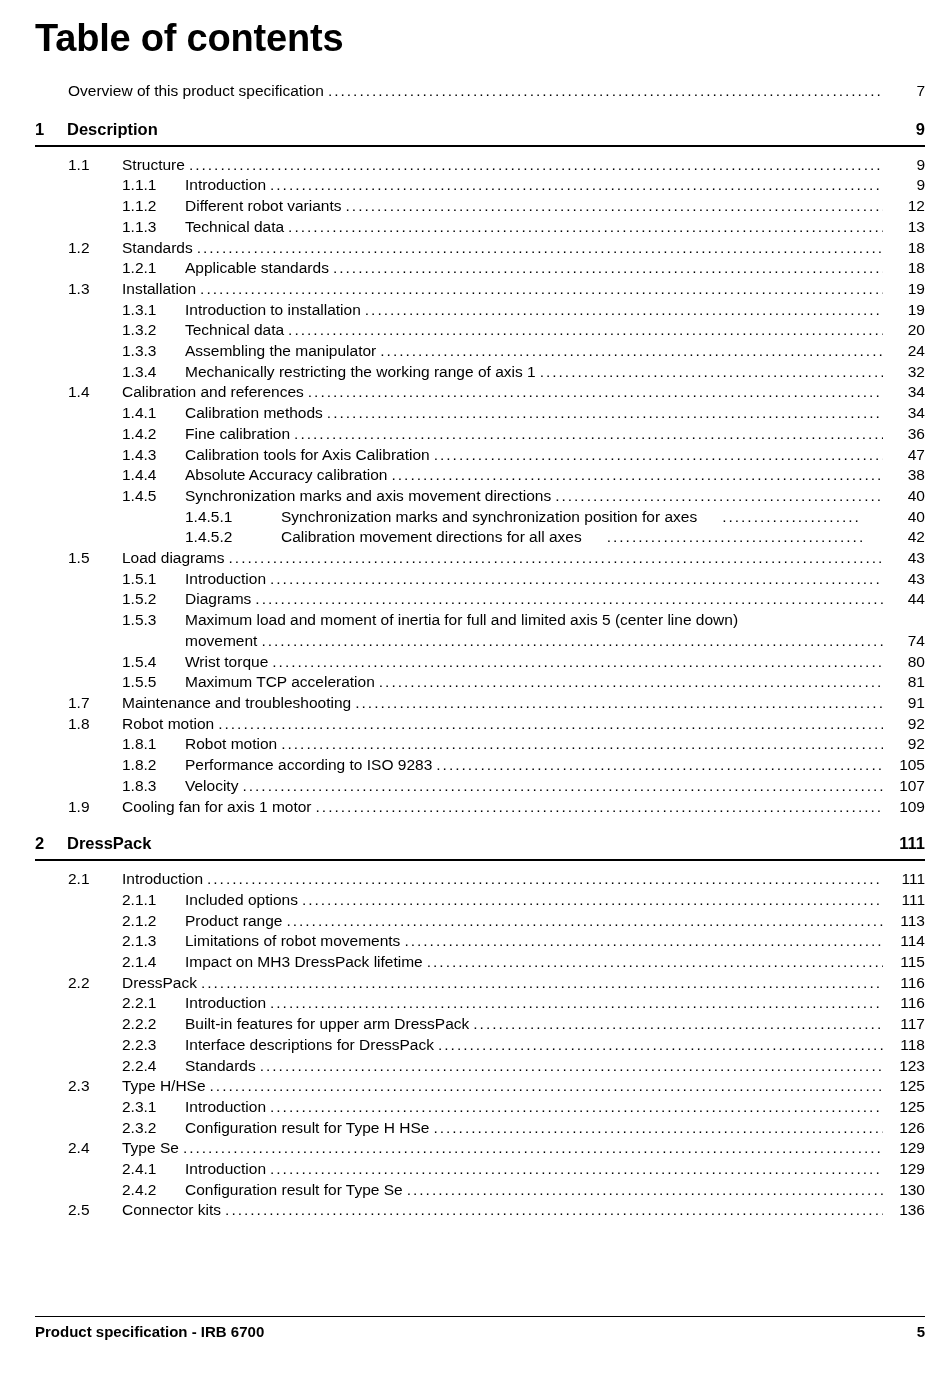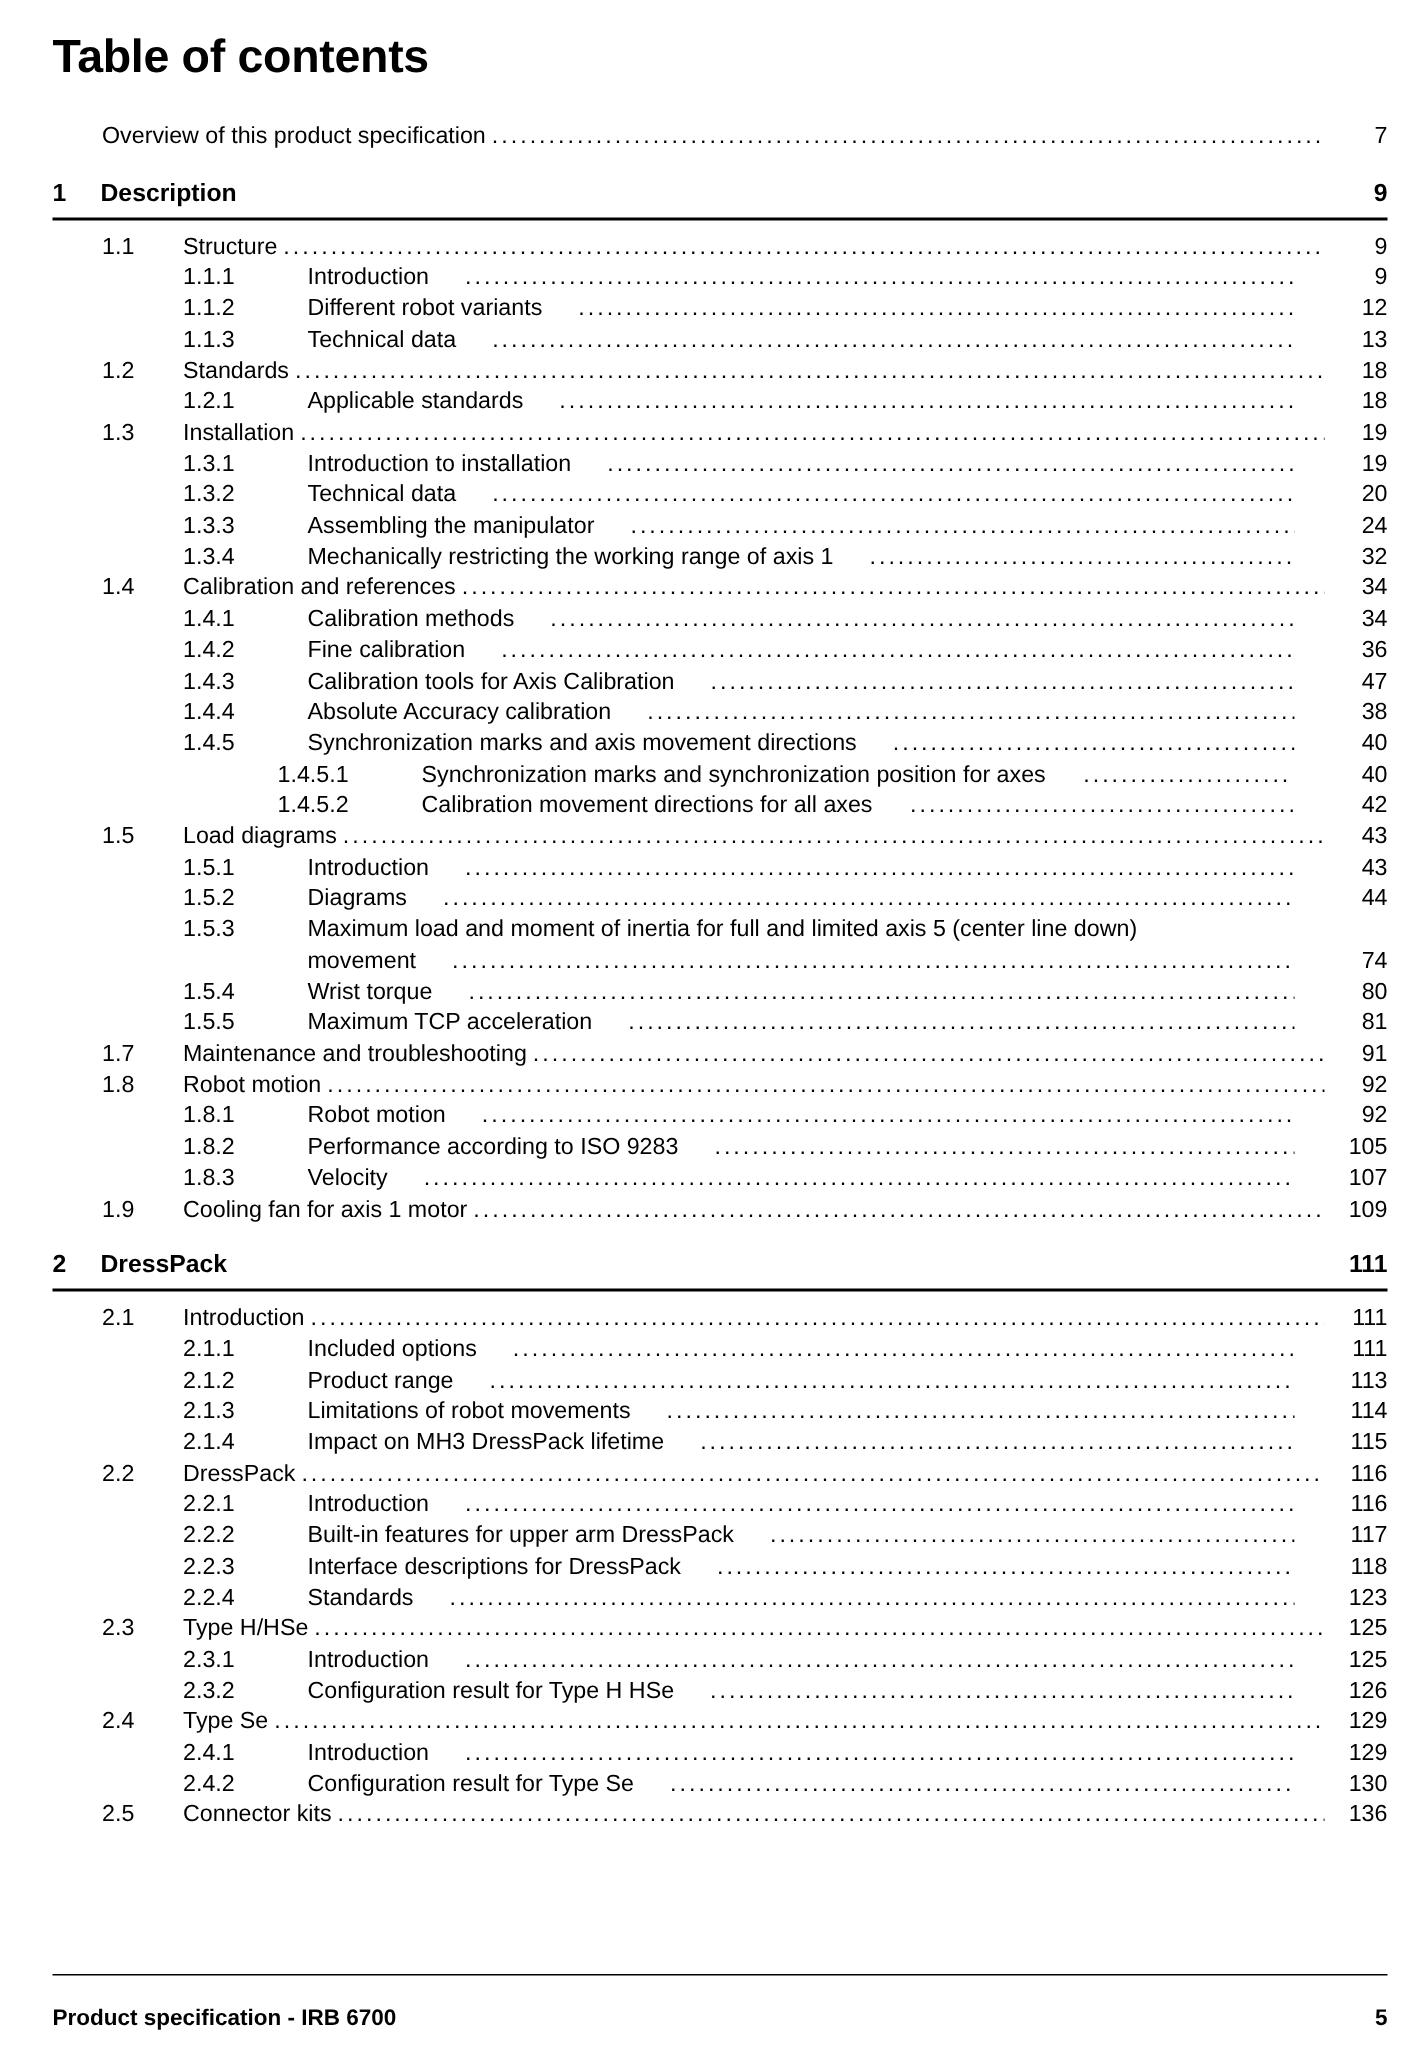--- a/index.html
+++ b/index.html
@@ -13,21 +13,21 @@
     font-family: "Liberation Sans", sans-serif;
     color: #000000;
   }
   .content {
     position: absolute;
     left: 35px; top: 0;
     width: 890px;
   }
   h1.page-title {
     margin: 21px 0 0 0;
-    font-size: 31px;
+    font-size: 38px;
     line-height: 34px;
     font-weight: 700;
     letter-spacing: -0.2px;
   }
   .toc { margin-top: 26px; }
 
   
   .toc-row {
     display: flex;
     align-items: baseline;
@@ -48,21 +48,21 @@
     letter-spacing: 2px;
   }
   .toc-row .pg {
     flex: none;
     min-width: 36px;
     text-align: right;
   }
   .lvl-0 { padding-left: 33px; }
   .lvl-1 { padding-left: 33px; }
   .lvl-1 .num { width: 54px; }
-  .lvl-2 { padding-left: 87px; gap: 20px; }
+  .lvl-2 { padding-left: 87px; }
   .lvl-2 .num { width: 63px; }
   .lvl-3 { padding-left: 150px; gap: 21px; }
   .lvl-3 .num { width: 75px; }
 
   
   .ch-row {
     display: flex;
     align-items: baseline;
     font-weight: 700;
     font-size: 16.5px;
@@ -81,21 +81,21 @@
   .footer {
     position: absolute;
     left: 35px; top: 1316px;
     width: 890px;
     border-top: 1px solid #000;
   }
   .footer-line1 {
     display: flex;
     justify-content: space-between;
     align-items: flex-end;
-    margin-top: 20px;
+    margin-top: 6px;
     font-weight: 700;
     font-size: 15px;
     line-height: 18px;
   }
   .footer-line2 {
     margin-top: 6px;
     font-size: 13.5px;
     line-height: 16px;
   }
 </style>

